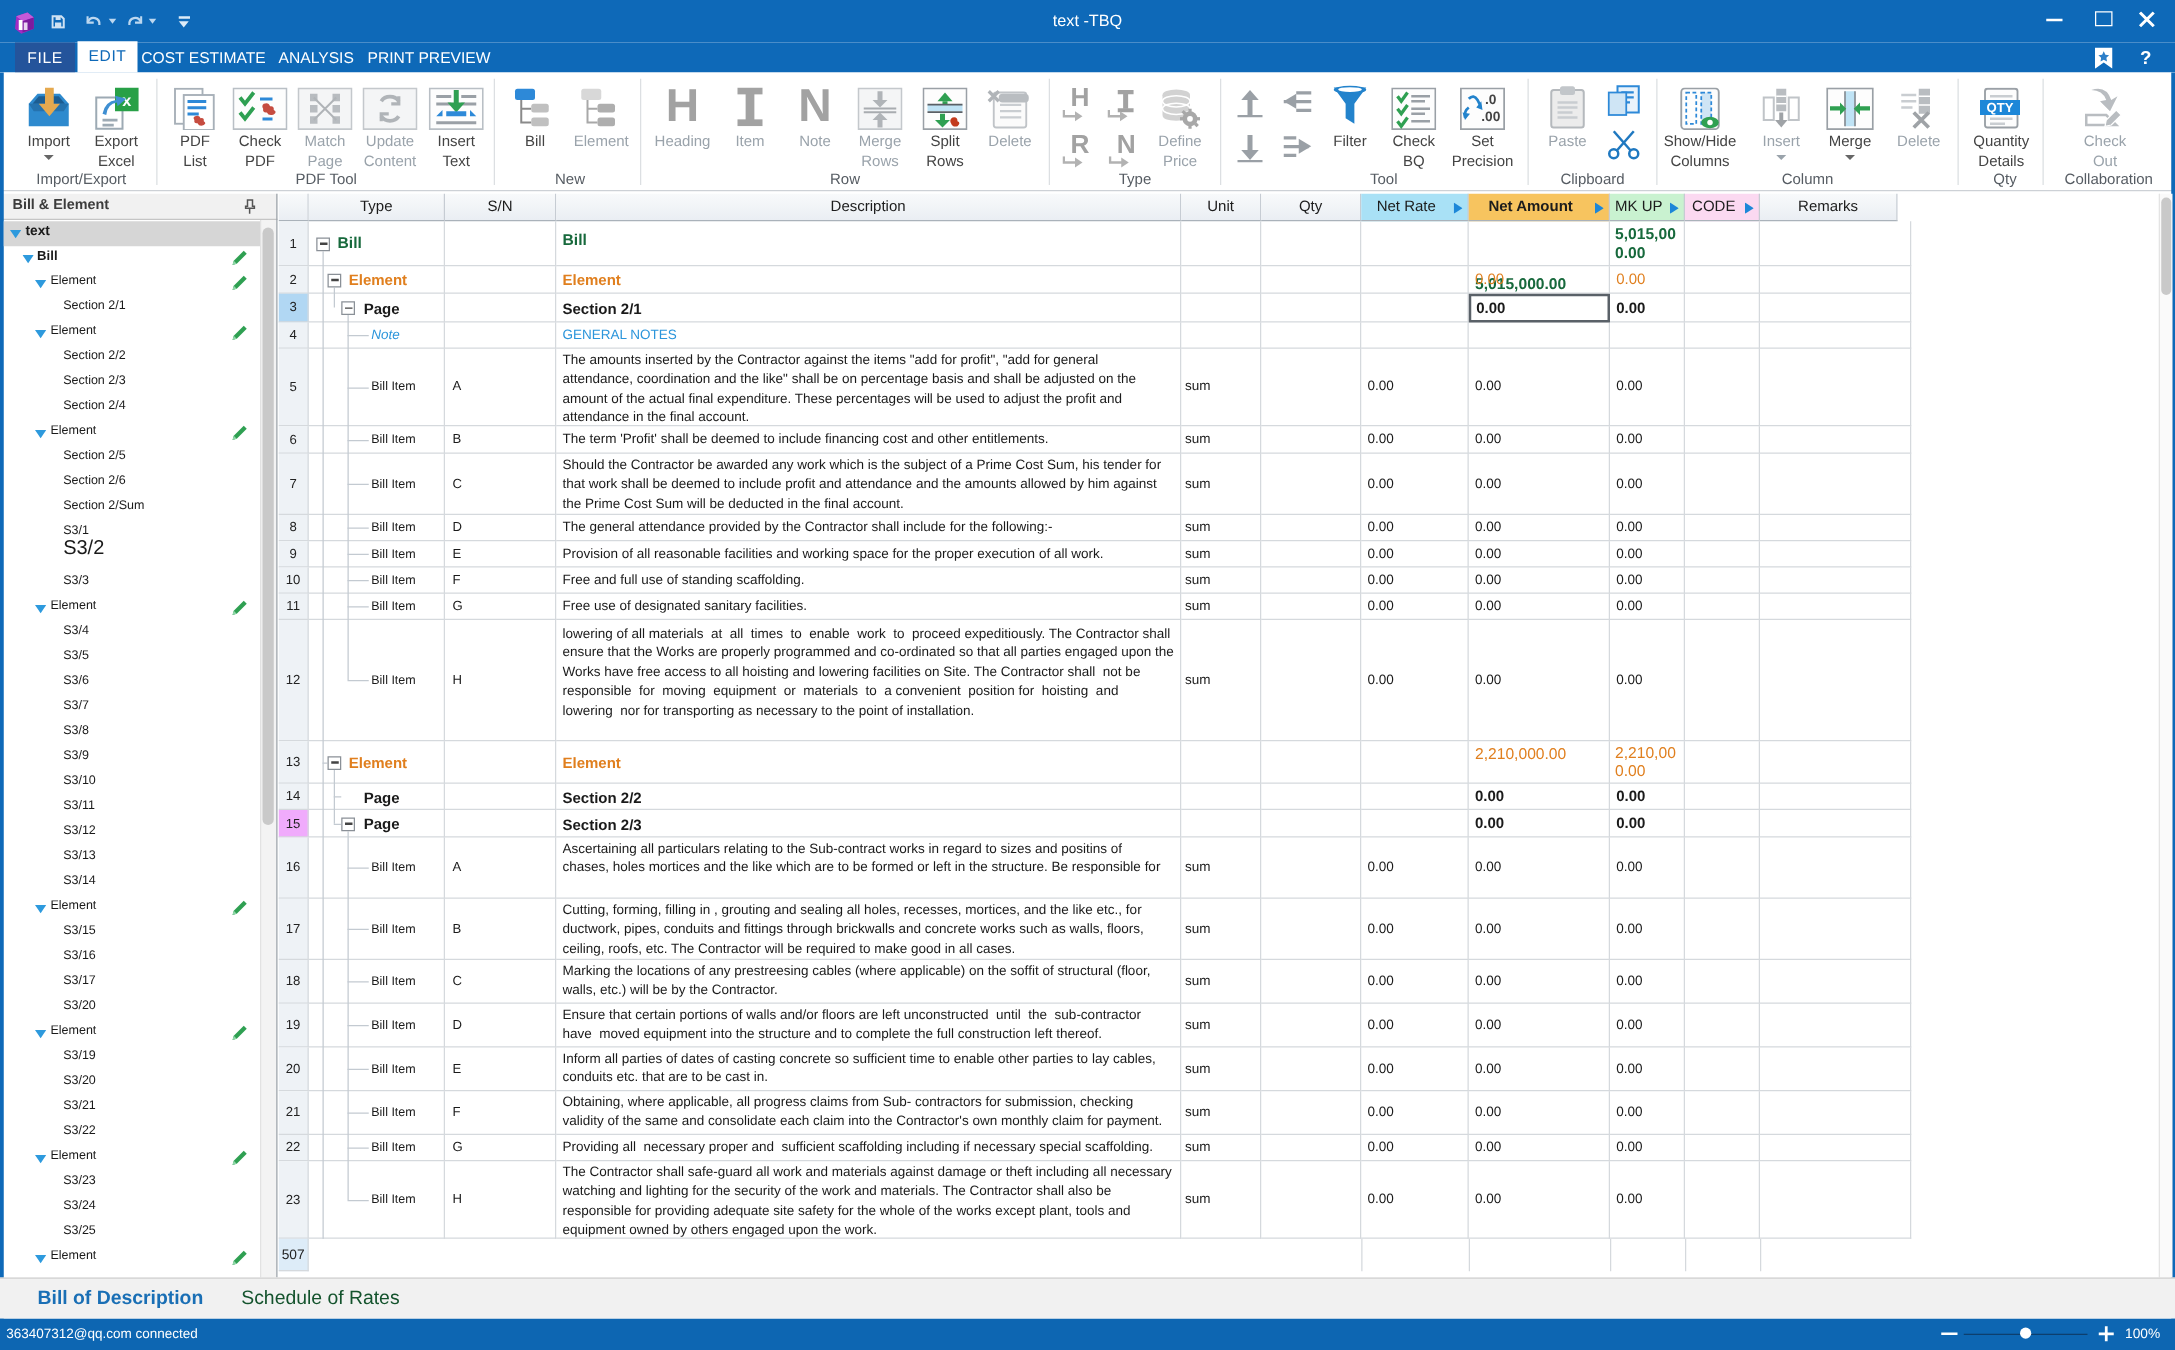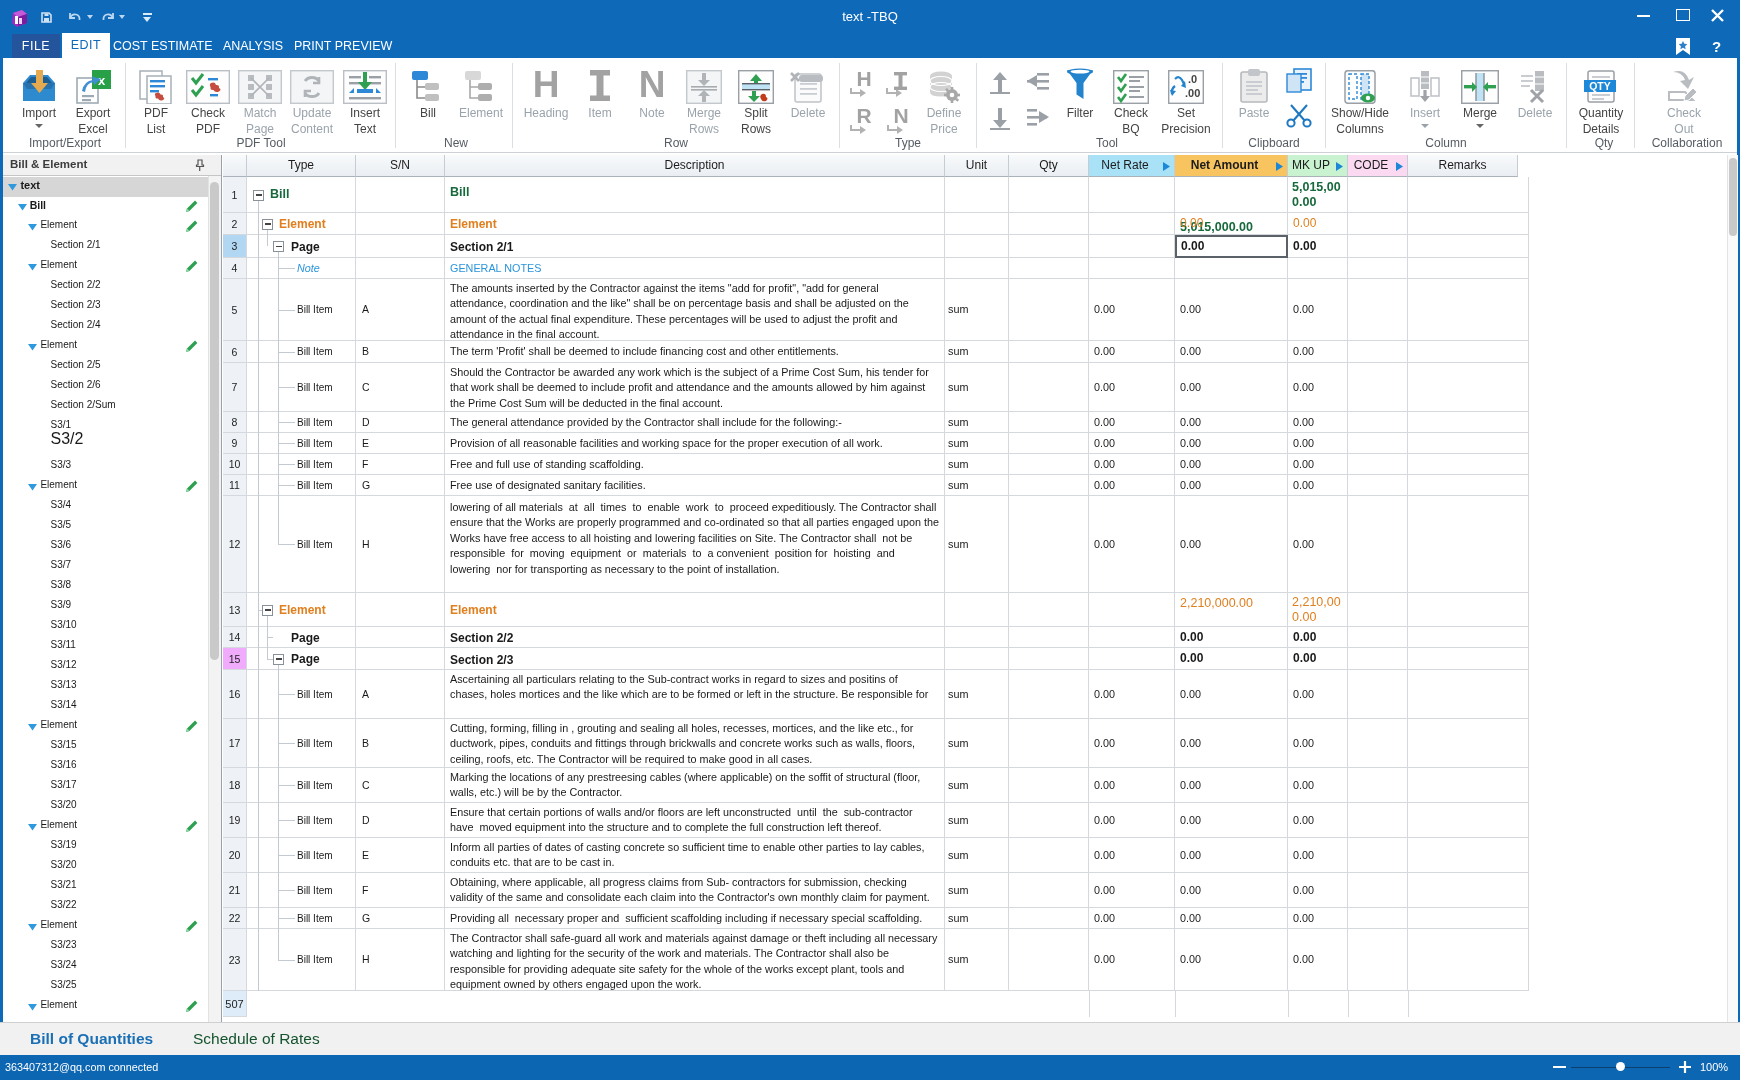--- a/index.html
+++ b/index.html
@@ -1019,21 +1019,21 @@
 <div class="abs" style="left:1293px;top:238.5px;font-size:10.5px;color:#1a1a1a;white-space:nowrap;font-weight:bold;font-size:12px;">0.00</div>
 <div class="abs" style="left:1180px;top:596.0px;font-size:10.5px;color:#1a1a1a;white-space:nowrap;font-size:12.5px;color:#e07f1e;">2,210,000.00</div>
 <div class="abs" style="left:1292px;top:595px;width:54px;font-size:12.5px;color:#e07f1e;line-height:15px;">2,210,00 0.00</div>
 <div class="abs" style="left:1180px;top:629.5px;font-size:10.5px;color:#1a1a1a;white-space:nowrap;font-weight:bold;font-size:12px;">0.00</div>
 <div class="abs" style="left:1293px;top:629.5px;font-size:10.5px;color:#1a1a1a;white-space:nowrap;font-weight:bold;font-size:12px;">0.00</div>
 <div class="abs" style="left:1180px;top:651.0px;font-size:10.5px;color:#1a1a1a;white-space:nowrap;font-weight:bold;font-size:12px;">0.00</div>
 <div class="abs" style="left:1293px;top:651.0px;font-size:10.5px;color:#1a1a1a;white-space:nowrap;font-weight:bold;font-size:12px;">0.00</div>
 <div class="abs" style="left:1727px;top:155px;width:11px;height:867px;background:#fafafa;border-left:1px solid #e4e4e4;"></div>
 <div class="abs" style="left:1728.5px;top:158px;width:8px;height:78px;background:#c9c9c9;border-radius:4px;"></div>
 <div class="abs" style="left:0;top:1022px;width:1740px;height:33px;background:#f1f1f1;border-top:1px solid #d0d0d0;"></div>
-<div class="abs" style="left:30px;top:1030px;font-size:15.5px;font-weight:bold;color:#1a6fb5;">Bill of Quantities</div>
+<div class="abs" style="left:30px;top:1030px;font-size:15.5px;font-weight:bold;color:#1a6fb5;">Bill of Description</div>
 <div class="abs" style="left:193px;top:1030px;font-size:15.5px;color:#14532d;">Schedule of Rates</div>
 <div class="abs" style="left:0;top:1055px;width:1740px;height:25px;background:#0d66b2;"></div>
 <div class="abs" style="left:5px;top:1061px;font-size:10.8px;color:#fff;">363407312@qq.com connected</div>
 <div class="abs" style="left:1553px;top:1066px;width:13px;height:2.4px;background:#fff;"></div>
 <div class="abs" style="left:1571px;top:1066.6px;width:99px;height:1.6px;background:#0d3f6e;"></div>
 <div class="abs" style="left:1616px;top:1062px;width:9px;height:9px;background:#fff;border-radius:50%;"></div>
 <svg class="abs" style="left:1678px;top:1060px;" width="14" height="14" viewBox="0 0 14 14">
       <path d="M7 1 v12 M1 7 h12" stroke="#fff" stroke-width="2.2"></path>
     </svg>
 <div class="abs" style="left:1700px;top:1061px;font-size:11px;color:#fff;">100%</div>

